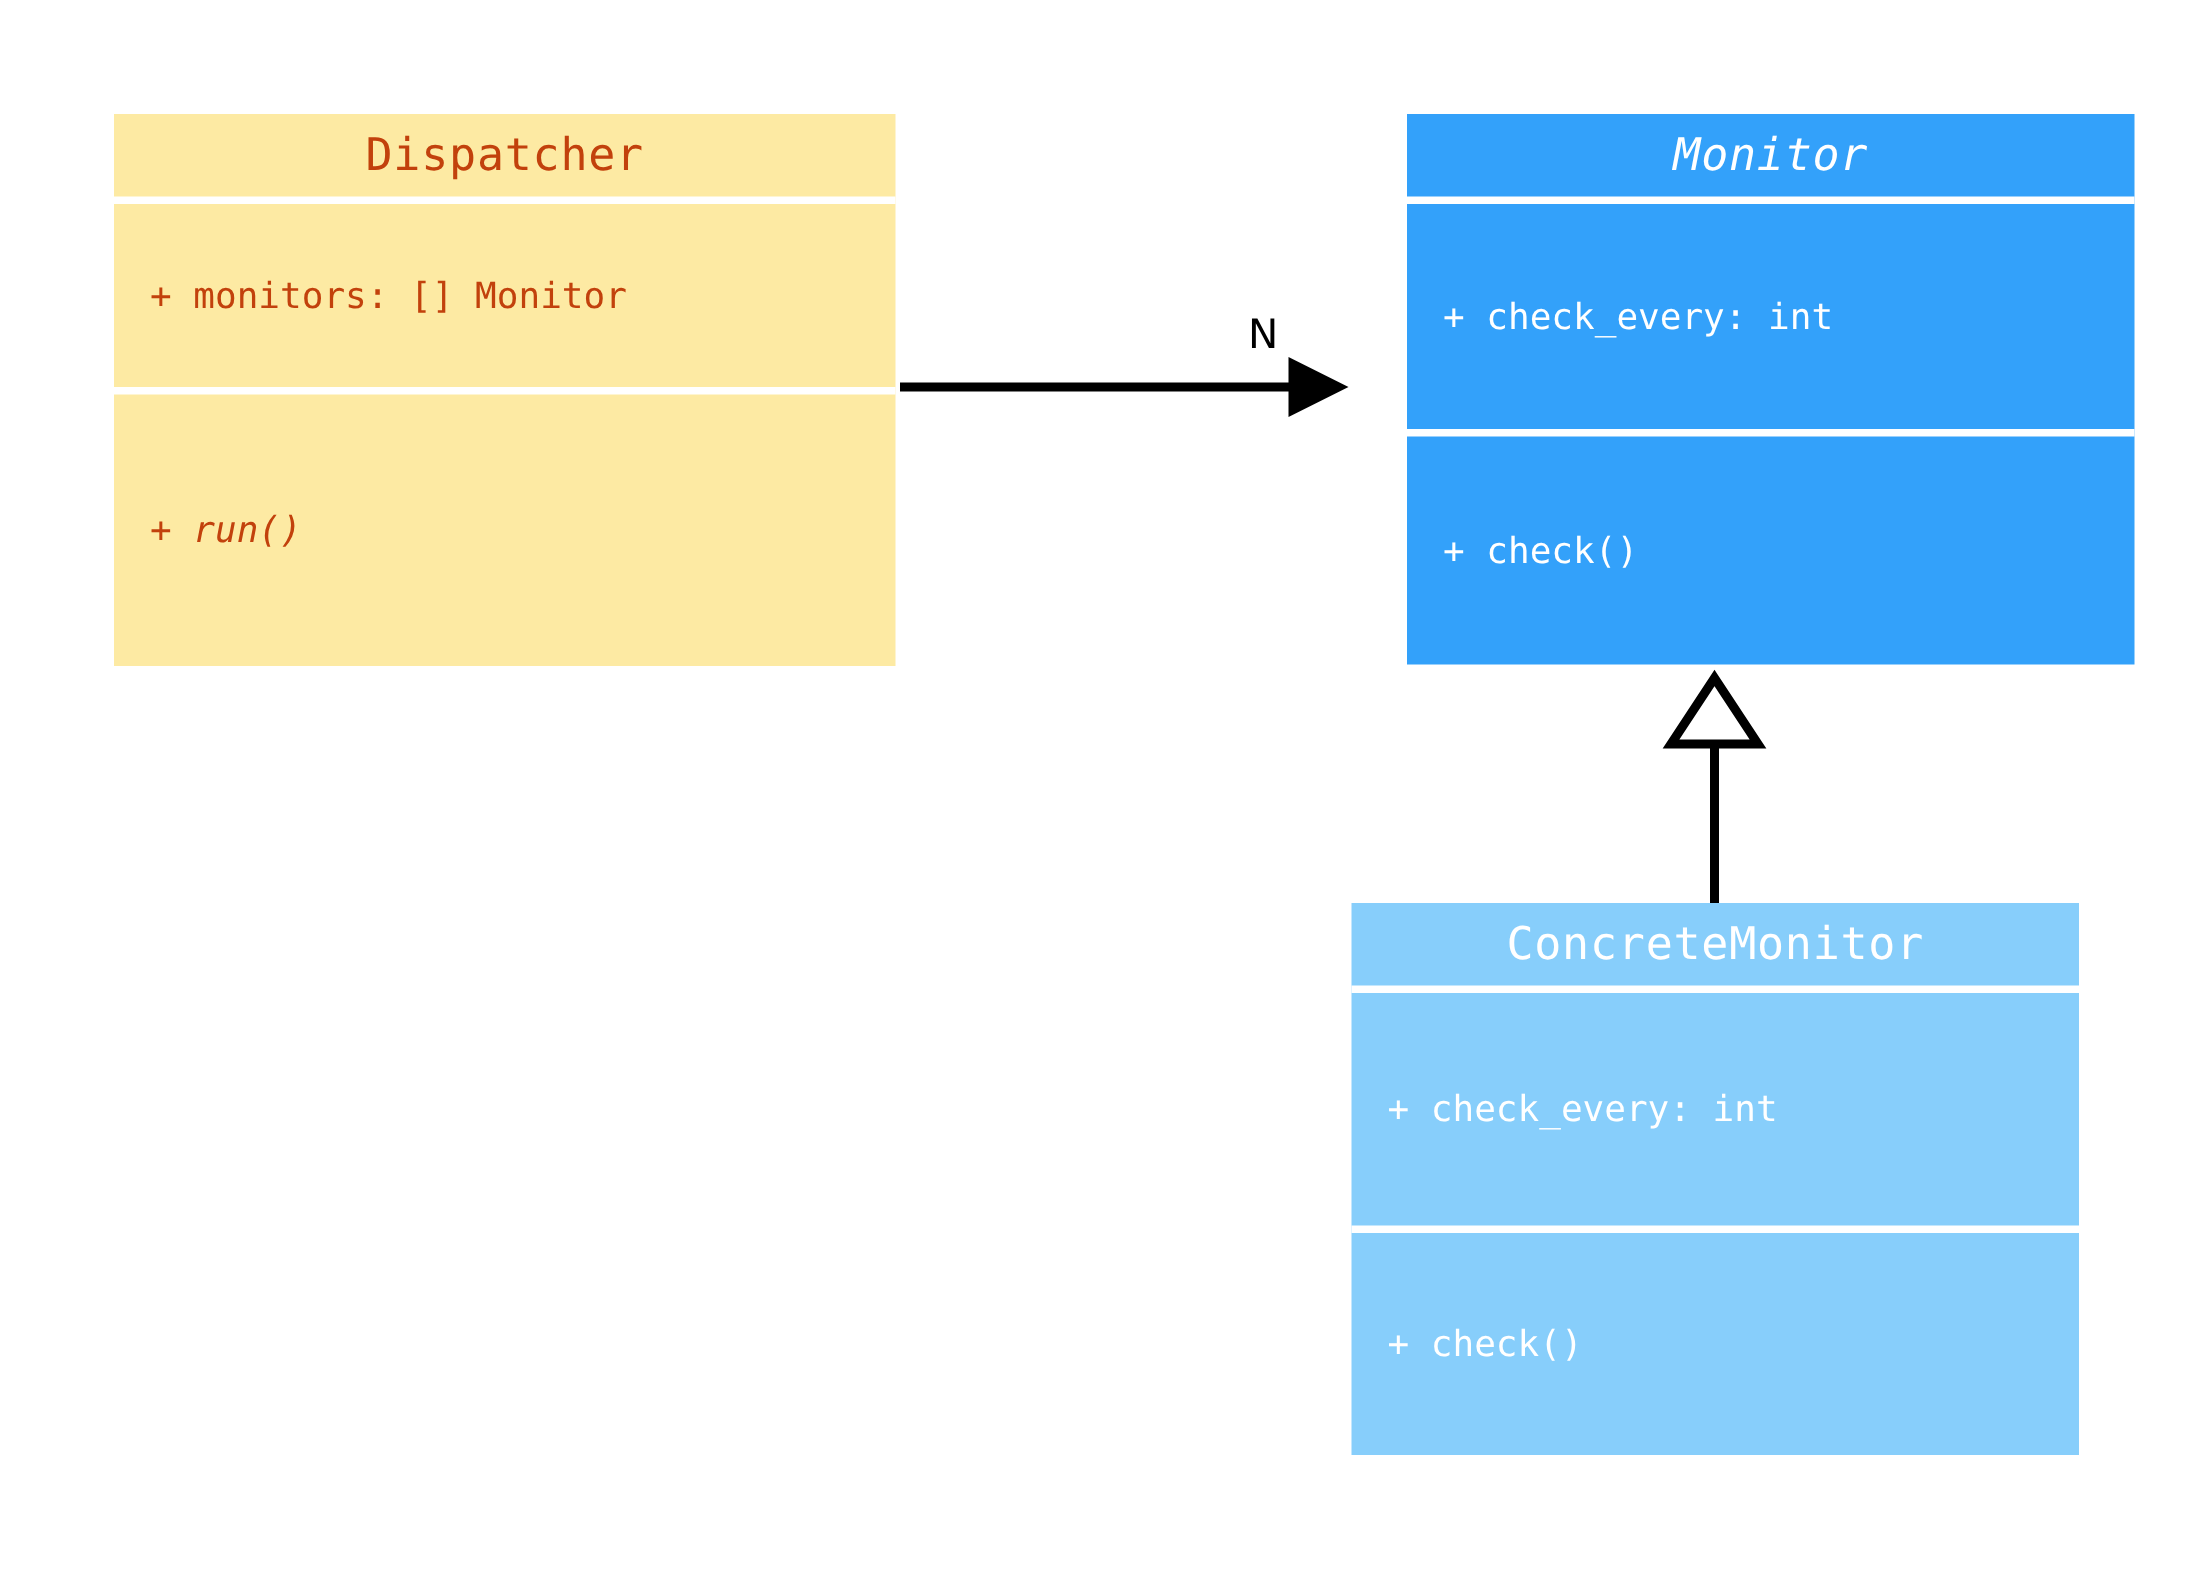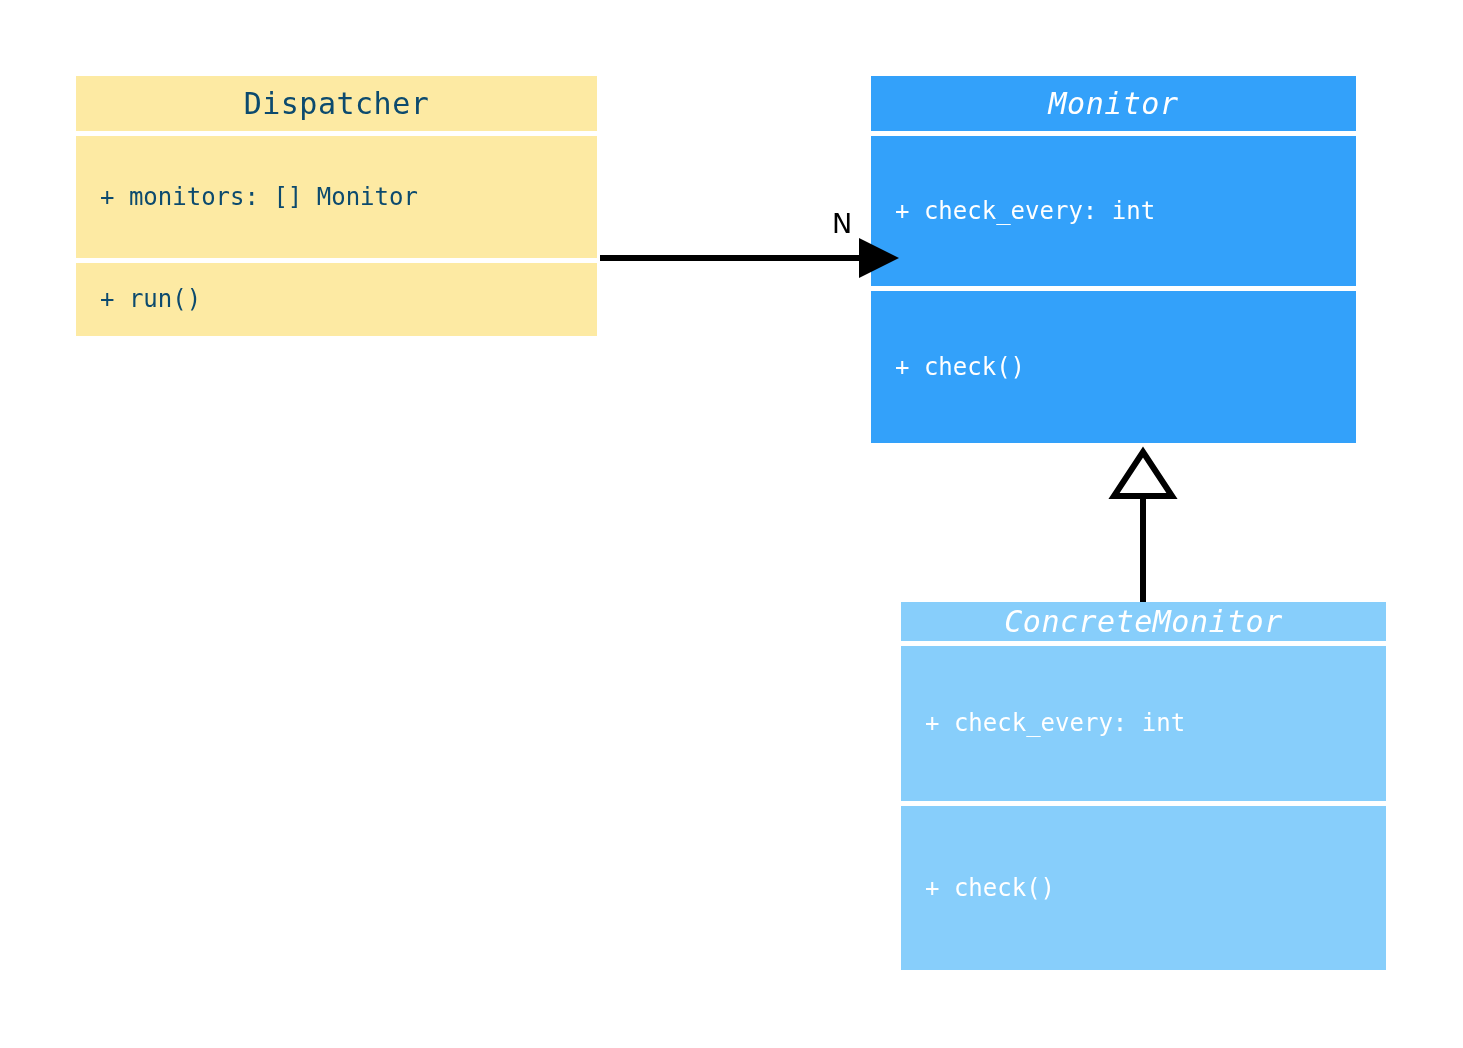--- a/index.html
+++ b/index.html
@@ -56,31 +56,31 @@
     font-size: 24px;
     line-height: 35px;
     white-space: pre;
   }
 
   
   #class-dispatcher {
     left: 76px;
     top: 76px;
     width: 521px;
-    height: 260px;
+    height: 368px;
     background: #fdeaa3;
-    color: #0c4a6e;
+    color: #c2410c;
   }
   #class-dispatcher .uml-title { height: 55px; }
   #class-dispatcher .compartment-attributes { height: 122px; flex: 0 0 122px; }
-  #class-dispatcher .compartment-methods { flex: 1 1 auto; }
+  #class-dispatcher .compartment-methods { flex: 1 1 auto; font-style: italic; }
 
   
   #class-monitor {
-    left: 871px;
+    left: 938px;
     top: 76px;
     width: 485px;
     height: 367px;
     background: #33a1fa;
     color: #ffffff;
   }
   #class-monitor .uml-title {
     height: 55px;
     font-style: italic;
   }
@@ -89,21 +89,21 @@
 
   
   #class-concretemonitor {
     left: 901px;
     top: 602px;
     width: 485px;
     height: 368px;
     background: #87cefb;
     color: #ffffff;
   }
-  #class-concretemonitor .uml-title { height: 39px; font-style: italic; }
+  #class-concretemonitor .uml-title { height: 55px; }
   #class-concretemonitor .compartment-attributes { height: 155px; flex: 0 0 155px; }
   #class-concretemonitor .compartment-methods { flex: 1 1 auto; }
 
   
   #connectors {
     position: absolute;
     left: 0;
     top: 0;
     width: 1463px;
     height: 1048px;

